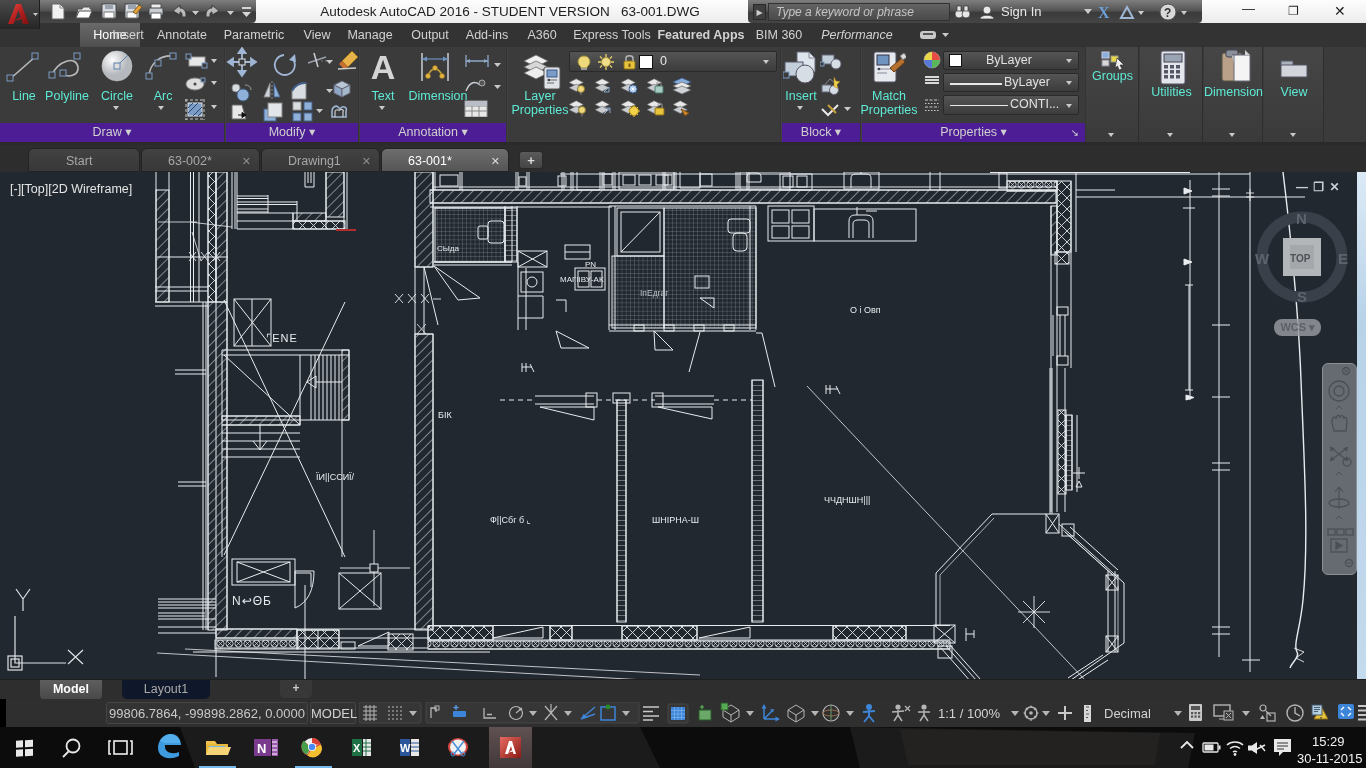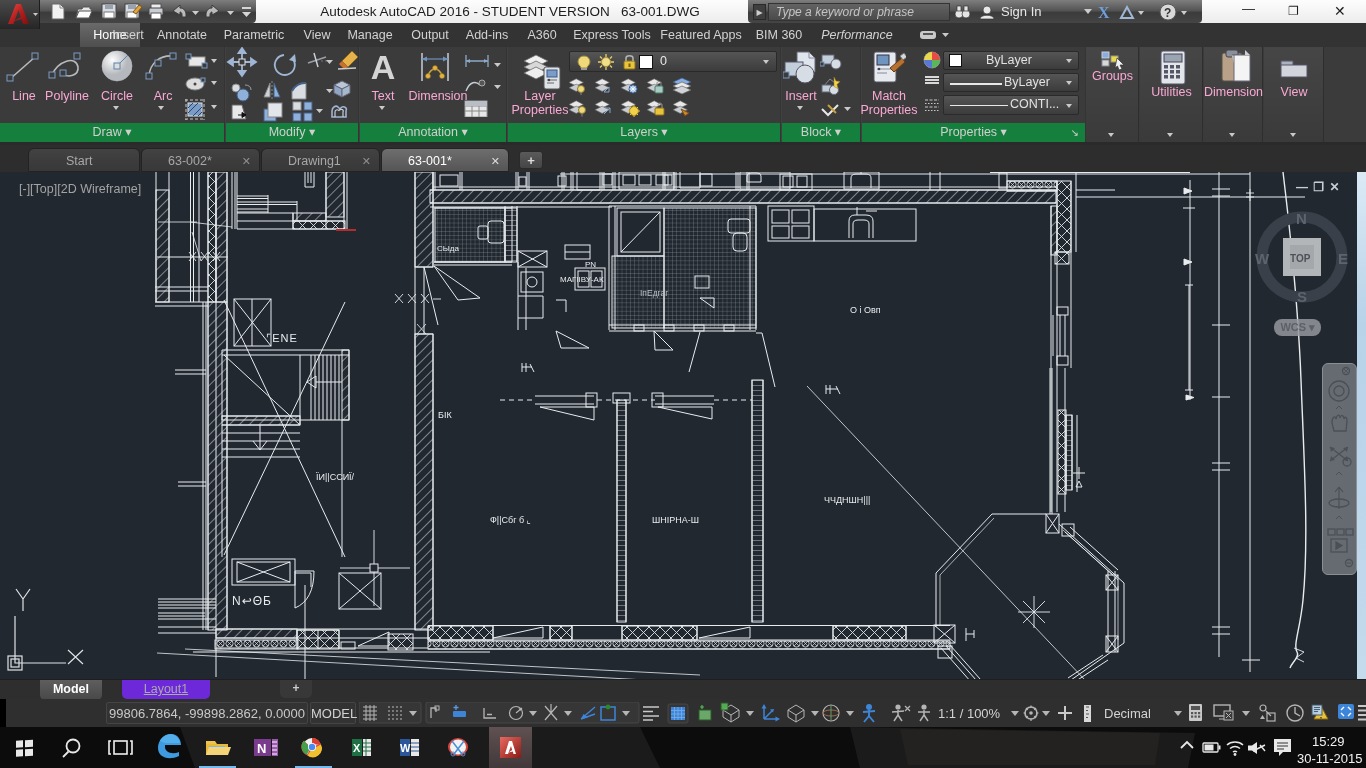--- a/index.html
+++ b/index.html
@@ -22,25 +22,25 @@
   .winbtn { position:absolute; top:0px; color:#1e1e1e; font-size:13px; }
 
   
   #ribbontabs { position:absolute; left:0; top:23px; width:1366px; height:24px; background:#333333; }
   .rtab { position:absolute; top:0; height:24px; line-height:24px; color:#d2d2d2; font-size:12.5px; text-align:center; }
   .rtab.active { background:linear-gradient(#6a6a6a,#4e4e4e); color:#fff;margin-left:36px; }
 
   
   #ribbon { position:absolute; left:0; top:47px; width:1366px; height:95px; background:#3b3b3b; }
   #ribbon-footerline { position:absolute; left:0; top:142px; width:1366px; height:3px; background:#2a2a2a; }
-  .panel-foot { position:absolute; top:76px; height:19px; background:#15803d; color:#cfcfcf;
+  .panel-foot { position:absolute; top:76px; height:19px; background:#4c1d95; color:#cfcfcf;
      font-size:12.5px; text-align:center; line-height:19px; }
   .psep { position:absolute; top:0; width:2px; height:95px;
      background:linear-gradient(90deg,#2e2e2e,#474747); }
-  .biglabel { position:absolute; color:#f9a8d4; font-size:12.5px; text-align:center; }
+  .biglabel { position:absolute; color:#5eead4; font-size:12.5px; text-align:center; }
   .caret { position:absolute; width:0; height:0; border-left:3.5px solid transparent;
      border-right:3.5px solid transparent; border-top:4px solid #c9c9c9; }
 
   
   #filetabs { position:absolute; left:0; top:145px; width:1366px; height:27px; background:#2d2d2d; }
   .ftab { position:absolute; top:3px; height:24px; line-height:24px; font-size:12.5px; color:#a8a8a8;
      background:linear-gradient(#424242,#383838); border-radius:6px 6px 0 0; border:1px solid #232323;
      text-align:left; padding-left:26px; }
   .ftab .x { position:absolute; right:8px; top:0; color:#8f8f8f; font-size:11px; }
   .ftab.active { background:linear-gradient(#6e6e6e,#555); color:#fff; }
@@ -153,42 +153,41 @@
   <div class="rtab active" style="left:44px;width:60px;">Home</div>
   <div class="rtab" style="left:104px;width:48px;">Insert</div>
   <div class="rtab" style="left:152px;width:60px;">Annotate</div>
   <div class="rtab" style="left:215px;width:78px;">Parametric</div>
   <div class="rtab" style="left:296px;width:42px;">View</div>
   <div class="rtab" style="left:341px;width:58px;">Manage</div>
   <div class="rtab" style="left:402px;width:56px;">Output</div>
   <div class="rtab" style="left:459px;width:56px;">Add-ins</div>
   <div class="rtab" style="left:518px;width:48px;">A360</div>
   <div class="rtab" style="left:568px;width:88px;">Express Tools</div>
-  <div class="rtab" style="left:655px;width:92px;">Featured Apps</div>
+  <div class="rtab" style="left:655px;width:92px;font-weight:bold;">Featured Apps</div>
   <div class="rtab" style="left:749px;width:60px;">BIM 360</div>
   <div class="rtab" style="left:812px;width:90px;font-style:italic;">Performance</div>
   <svg class="abs" style="left:920px;top:6px;" width="40" height="12">
       <rect x="0" y="2" width="16" height="8" rx="3" fill="#c9c9c9"></rect>
       <rect x="3" y="4" width="10" height="2" fill="#555"></rect>
       <path d="M22 4 l7 0 l-3.5 4 z" fill="#c9c9c9"></path>
     </svg>
 </div>
 <div id="ribbon">
 
   <div class="psep" style="left:224px;"></div>
   <div class="psep" style="left:358px;"></div>
   <div class="psep" style="left:506px;"></div>
   <div class="psep" style="left:780px;"></div>
   <div class="psep" style="left:860px;"></div>
   <div class="psep" style="left:1085px;"></div>
 
   <div class="panel-foot" style="left:0;width:224px;">Draw ▾</div>
   <div class="panel-foot" style="left:226px;width:132px;">Modify ▾</div>
   <div class="panel-foot" style="left:360px;width:146px;">Annotation ▾</div>
-  <div class="panel-foot" style="left:508px;width:272px;">Layers ▾</div>
   <div class="panel-foot" style="left:782px;width:78px;">Block ▾</div>
   <div class="panel-foot" style="left:862px;width:223px;">Properties ▾<span style="position:absolute;right:6px;top:0;font-size:10px;">↘</span></div>
 
   <svg class="abs" style="left:0;top:0;" width="224" height="76">
     <g stroke="#b9babc" stroke-width="1.6" fill="none">
       <path d="M10 32 L35 10"></path>
     </g>
     <g fill="#3b3b3b" stroke="#7c9cc4">
         <rect x="7" y="28" width="6" height="6"></rect>
         <rect x="32" y="6" width="6" height="6"></rect>
@@ -807,21 +806,21 @@
   <text x="824" y="503" font-size="9">ЧЧДНШН|||</text>
   <text x="437" y="251" font-size="8">СЫда</text>
   <text x="585" y="267" font-size="8">РN</text>
   <text x="560" y="282" font-size="8">МАГІІВУ-АК</text>
   <text x="640" y="296" font-size="8.5" fill="#b8bec2">ІпЕдгаг</text>
   <text x="850" y="313" font-size="9">О і Овп</text>
   <text x="438" y="418" font-size="9">БІК</text>
 </g>
 </svg>
 
-<div class="abs" style="left:19px;top:10px;color:#a3a3a3;font-size:12.5px;">[-][Top][2D Wireframe]</div>
+<div class="abs" style="left:10px;top:10px;color:#e5e5e5;font-size:12.5px;">[-][Top][2D Wireframe]</div>
 
 <div class="abs" style="left:1296px;top:8px;color:#c9ced4;font-size:12px;font-weight:bold;letter-spacing:1px;">—&nbsp;❐&nbsp;✕</div>
 
 <svg class="abs" style="left:1246px;top:3px;" width="110" height="150">
   <circle cx="56" cy="82" r="40" fill="none" stroke="#39404a" stroke-width="11"></circle>
   <g fill="#5d646d" font-size="15" font-weight="bold" font-family="Liberation Sans, sans-serif">
     <text x="50" y="49">N</text>
         <text x="9" y="89">W</text>
         <text x="92" y="89">E</text>
         <text x="51" y="127">S</text>
@@ -866,21 +865,21 @@
     <rect x="11" y="72" width="8" height="8"></rect>
     <path d="M68 63 l15 14 m0 -14 l-15 14"></path>
   </g>
 </svg>
 
 <div class="abs" style="left:1357px;top:0px;width:9px;height:507px;background:linear-gradient(#dceaf6,#b8d2e8 30%,#c4daed);"></div>
 </div>
 
 <div id="layoutbar">
   <div class="abs" style="left:40px;top:0px;width:62px;height:20px;background:linear-gradient(#5e5e5e,#484848);border-radius:0 0 5px 5px;color:#fff;font-size:12.5px;font-weight:bold;text-align:center;line-height:19px;">Model</div>
-  <div class="abs" style="left:122px;top:0px;width:88px;height:19px;background:#6d28d9;border-radius:0 0 5px 5px;color:#aaa;font-size:12.5px;text-align:center;line-height:18px;text-decoration:underline;">Layout1</div>
+  <div class="abs" style="left:122px;top:0px;width:88px;height:19px;background:#0f172a;border-radius:0 0 5px 5px;color:#aaa;font-size:12.5px;text-align:center;line-height:18px;">Layout1</div>
   <div class="abs" style="left:280px;top:0px;width:32px;height:18px;background:#383838;border-radius:0 0 5px 5px;color:#ccc;font-size:12px;font-weight:bold;text-align:center;line-height:17px;">+</div>
 </div>
 <div id="statusbar">
   <div class="sbtn" style="left:100px;width:202px;color:#c9c9c9;font-size:13px;text-align:center;line-height:21px;">99806.7864, -99898.2862, 0.0000</div>
   <div class="sbtn" style="left:304px;width:46px;color:#d2d2d2;font-size:13px;text-align:center;line-height:21px;">MODEL</div>
   <svg class="abs" style="left:353px;top:3px;" width="1013" height="23">
     <rect x="0" y="0" width="62" height="21" rx="2" fill="#363636" stroke="#474747"></rect>
     <g stroke="#b5b5b5" stroke-width="1">
         <path d="M4 5 l14 0 M4 9 l14 0 M4 13 l14 0 M4 17 l14 0 M7 3 l0 16 M11 3 l0 16 M15 3 l0 16"></path>
       </g>

